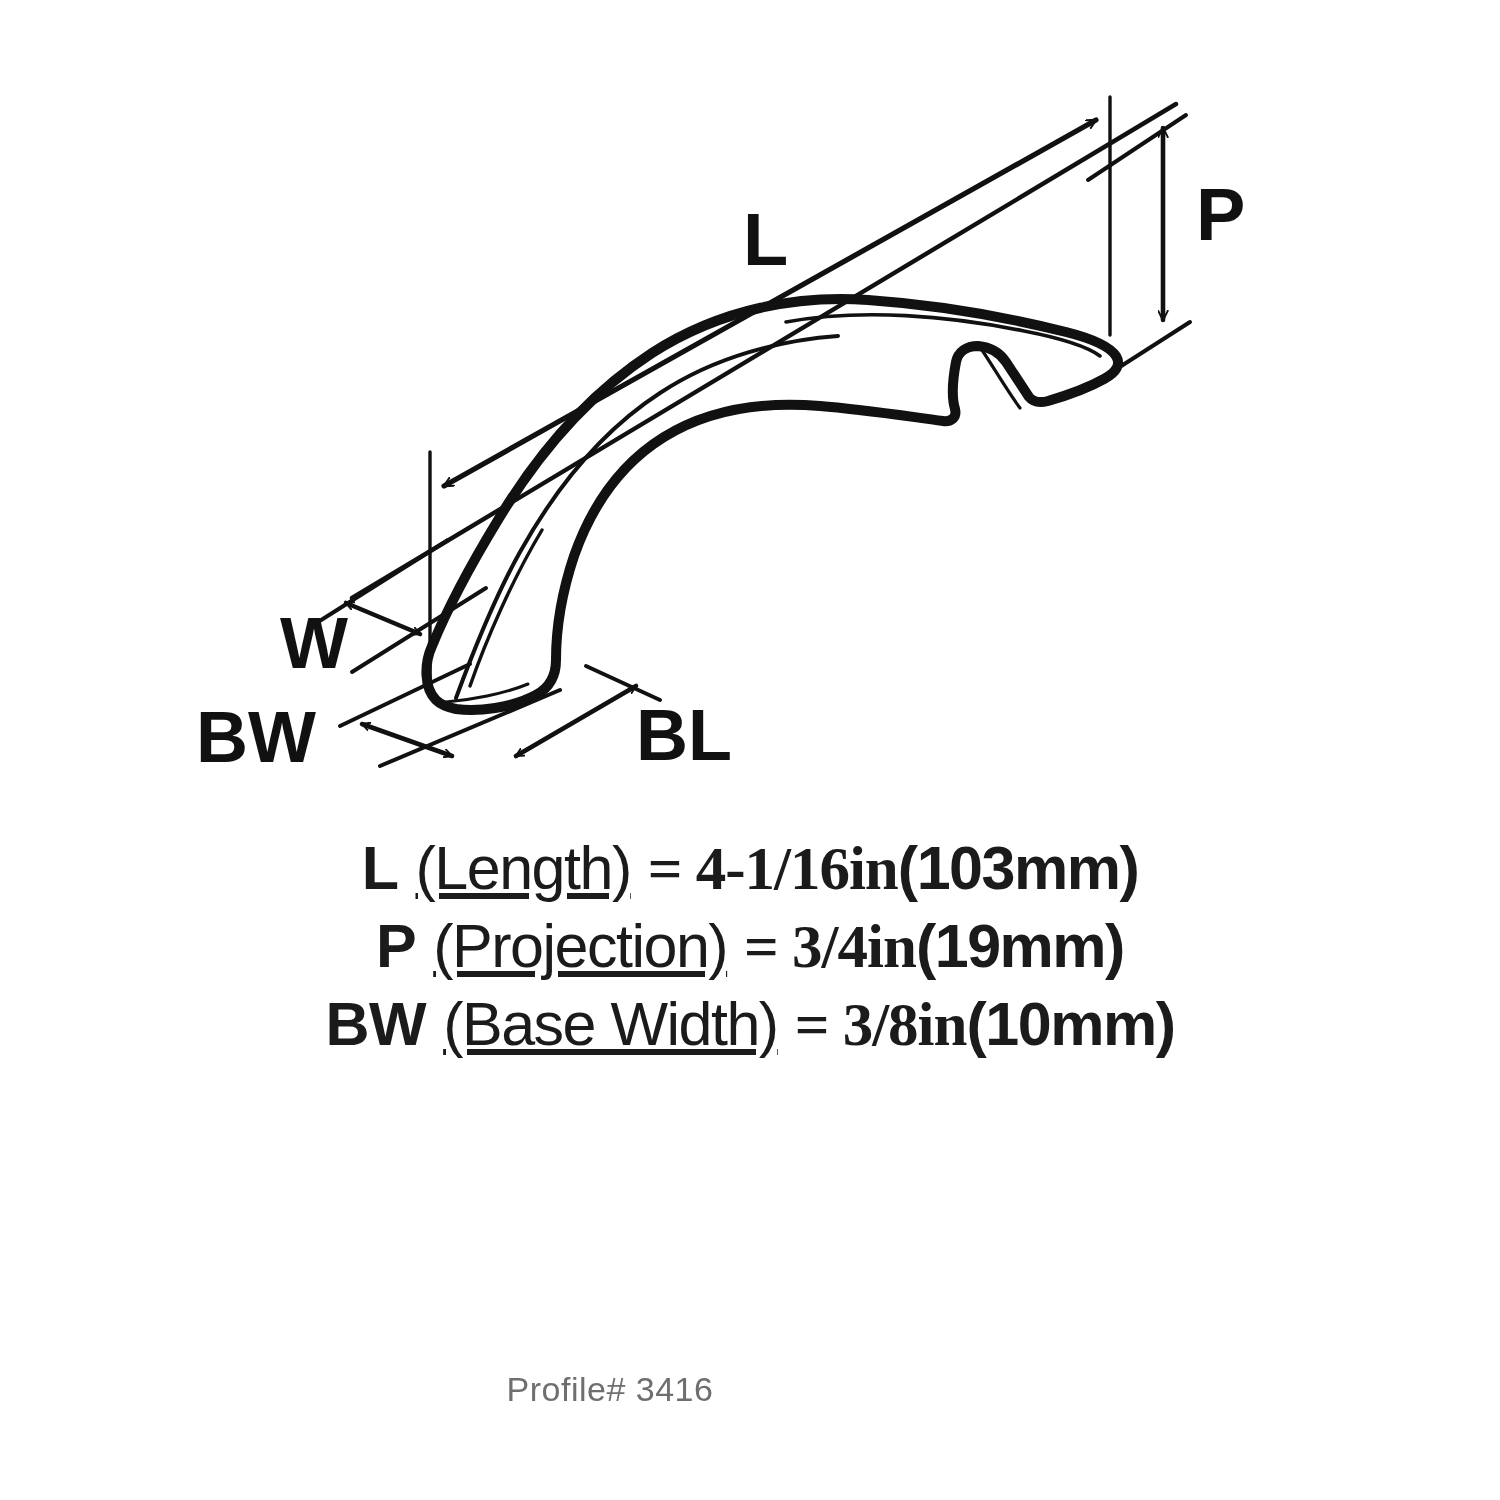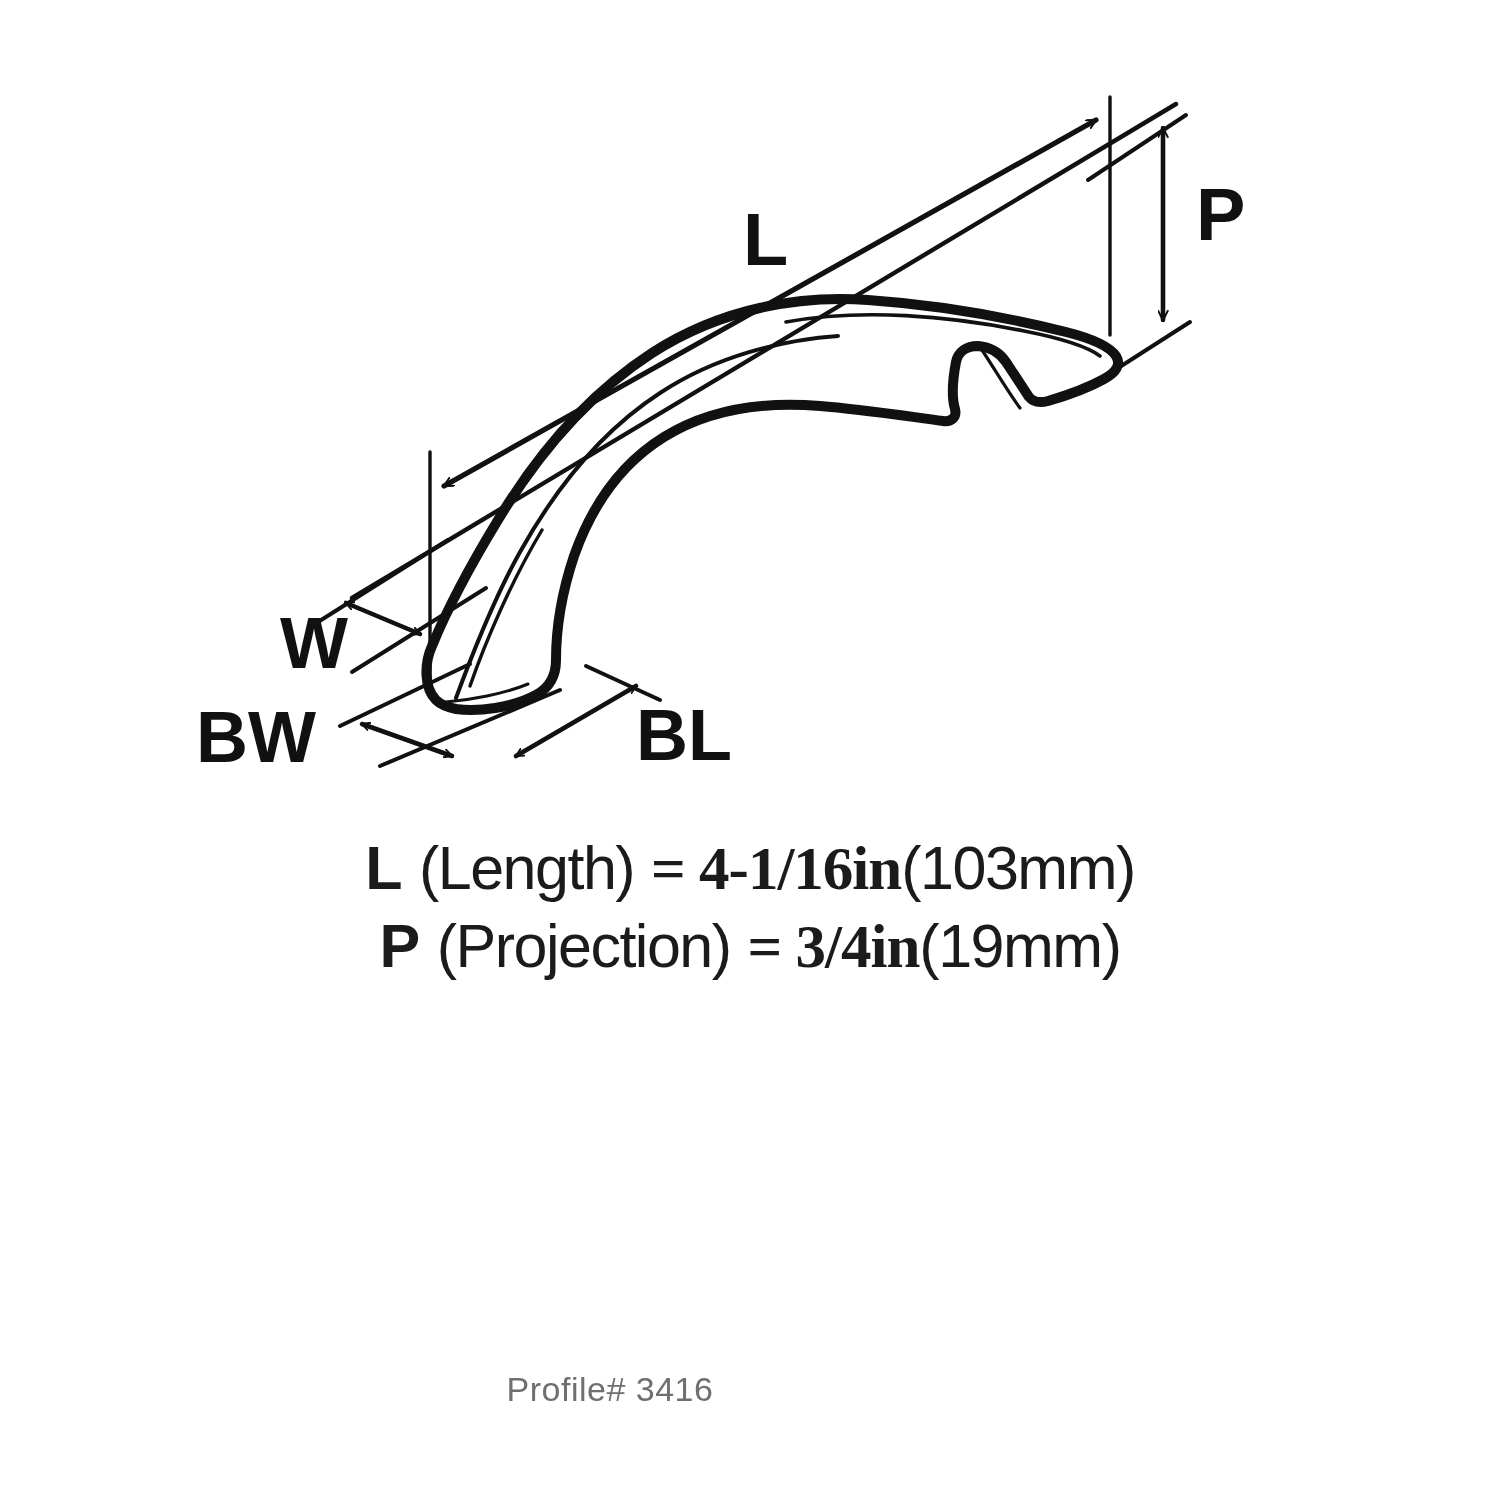--- a/index.html
+++ b/index.html
@@ -57,28 +57,29 @@
   }
   .spec-row:last-of-type { margin-bottom: 0; }
 
   .sym {
     font-weight: bold;
     letter-spacing: -0.5px;
   }
   .nm {
     font-weight: normal;
     letter-spacing: -1.5px;
+    text-decoration: underline;
   }
   .eqv {
     font-weight: bold;
     letter-spacing: -1px;
     font-family: Liberation Serif, serif;
   }
   .mm {
-    font-weight: normal;
+    font-weight: bold;
     letter-spacing: -1.5px;
   }
 
   
   #profile-line {
     position: absolute;
     left: 0;
     top: 1370px;
     width: 1220px;
     text-align: center;
@@ -214,18 +215,21 @@
       <span class="sym">L</span><span> </span><span class="nm">(Length)</span><span> </span><span class="eqv">= 4-1/16in</span><span class="mm">(103mm)</span>
     </div>
 
 
     <div class="spec-row">
       <span class="sym">P</span><span> </span><span class="nm">(Projection)</span><span> </span><span class="eqv">= 3/4in</span><span class="mm">(19mm)</span>
     </div>
 
 
 
+    <div class="spec-row">
+      <span class="sym">BW</span><span> </span><span class="nm">(Base Width)</span><span> </span><span class="eqv">= 3/8in</span><span class="mm">(10mm)</span>
+    </div>
 
   </div>
 
   <div id="profile-line">Profile# 3416</div>
 
 </div>
 
 </body></html>

